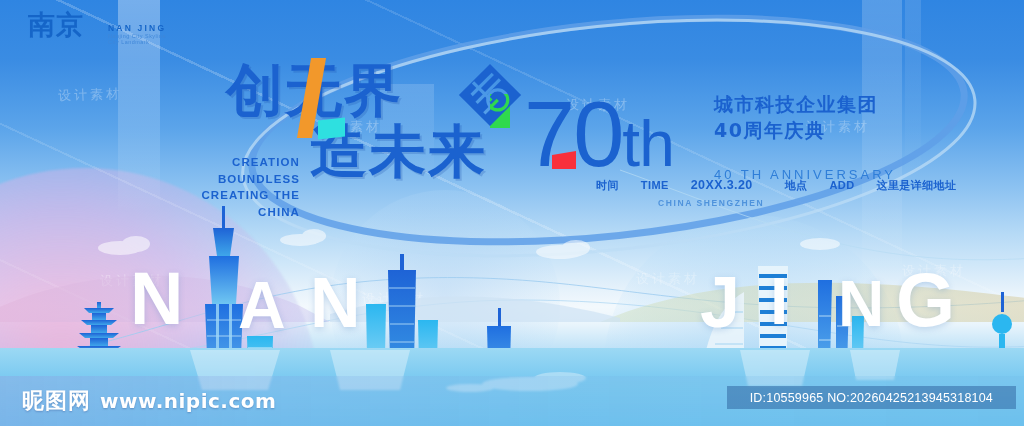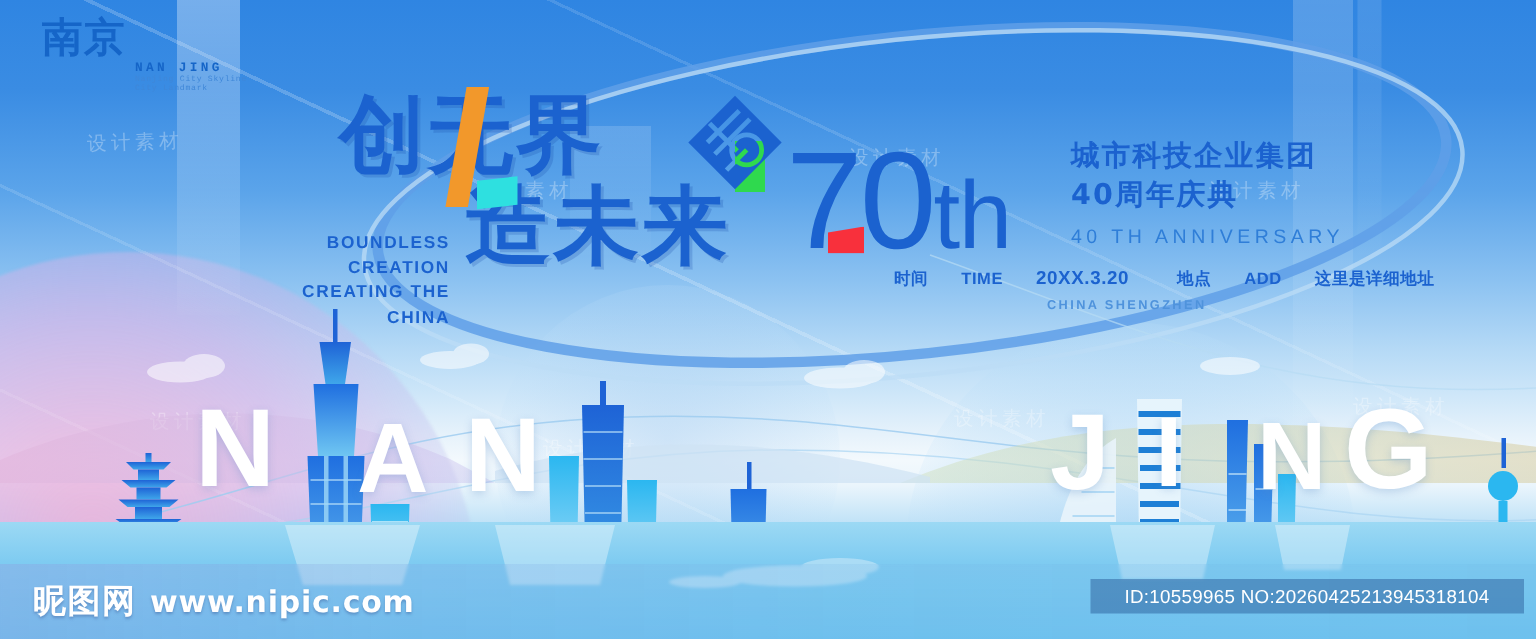--- a/index.html
+++ b/index.html
@@ -32,23 +32,23 @@
   .bluecircle2{position:absolute;left:330px;top:190px;width:230px;height:230px;border-radius:50%;
     background:radial-gradient(circle at 50% 45%,rgba(168,206,242,.42) 0%,rgba(190,222,248,.18) 60%,rgba(200,230,250,0) 78%);}
 
   
   .ribbon{position:absolute;left:236px;top:12px;width:740px;height:236px;pointer-events:none;}
   .ribbon svg{width:100%;height:100%;overflow:visible;}
 
   .thinline{position:absolute;pointer-events:none;}
 
   
-  .logo{position:absolute;left:28px;top:12px;display:flex;align-items:flex-start;gap:6px;}
+  .logo{position:absolute;left:28px;top:12px;display:flex;align-items:flex-start;gap:24px;}
   .logo-cn{font-family:"Liberation Serif","DejaVu Serif",serif;font-size:27px;font-weight:700;color:#1565c8;letter-spacing:1px;line-height:1;}
-  .logo-en{margin-top:28px;line-height:1.18;font-family:Liberation Mono, monospace;}
+  .logo-en{margin-top:11px;line-height:1.18;}
   .logo-en .l1{font-size:8.5px;font-weight:700;color:#1565c8;letter-spacing:2.2px;}
   .logo-en .l2,.logo-en .l3{font-size:5.4px;color:#3f87d8;letter-spacing:.5px;}
 
   
   .headline{position:absolute;left:222px;top:62px;width:460px;}
   .hl-row{position:relative;line-height:1;white-space:nowrap;}
   .hl-main{font-family:"DejaVu Sans","Liberation Sans",sans-serif;
     font-weight:700;font-size:57px;color:#1b62cf;letter-spacing:2px;
     text-shadow:2px 2px 0 rgba(21,74,170,.22);}
   .r1{padding-left:4px;}
@@ -68,27 +68,27 @@
   
   .forty{position:absolute;left:524px;top:88px;
     font-family:"Liberation Sans","DejaVu Sans",sans-serif;
     font-size:92px;font-weight:400;color:#1b62cf;letter-spacing:-2px;line-height:1;}
   .forty .th{font-size:64px;letter-spacing:-1px;}
 
   
   .rinfo{position:absolute;left:714px;top:92px;}
   .rinfo .cn1{font-family:"DejaVu Sans","Liberation Sans",sans-serif;font-size:19px;font-weight:700;color:#1b62cf;letter-spacing:1.5px;line-height:1.35;}
   .rinfo .cn2{font-family:"DejaVu Sans","Liberation Sans",sans-serif;font-size:19px;font-weight:700;color:#1b62cf;letter-spacing:1.5px;line-height:1.35;}
-  .rinfo .en{margin-top:7px;font-size:13px;font-weight:400;color:#2f7ed8;letter-spacing:3px;}
+  .rinfo .en{margin-top:24px;font-size:13px;font-weight:400;color:#2f7ed8;letter-spacing:3px;}
 
   .detail{position:absolute;left:596px;top:178px;display:flex;align-items:baseline;gap:22px;
     font-size:11px;font-weight:700;color:#1b62cf;letter-spacing:.4px;white-space:nowrap;justify-content:center;}
   .detail .big{font-size:12.5px;}
   .detail .cn{font-family:"DejaVu Sans","Liberation Sans",sans-serif;}
-  .city{position:absolute;left:698px;top:198px;font-size:8.5px;color:#4f93dc;letter-spacing:1.6px;font-weight:700;}
+  .city{position:absolute;left:658px;top:198px;font-size:8.5px;color:#4f93dc;letter-spacing:1.6px;font-weight:700;}
 
   
   .skyline{position:absolute;left:0;bottom:0;width:1024px;height:230px;}
   .skyline svg{display:block;width:100%;height:100%;overflow:visible;}
 
   .bigletter{position:absolute;font-family:"Liberation Sans","DejaVu Sans",sans-serif;
     font-weight:700;color:#fff;line-height:1;
     text-shadow:0 2px 6px rgba(90,140,200,.30);}
 
   
@@ -158,22 +158,22 @@
       <span class="swatch sw-green"></span>
     </div>
     <div class="hl-row r2">
       <span class="hl-main">造未来</span>
       <span class="swatch sw-cyan"></span>
       <span class="swatch sw-red"></span>
     </div>
   </div>
 
   <div class="sub-en">
+    <div>CREATION</div>
     <div>BOUNDLESS</div>
-    <div>CREATION</div>
     <div>CREATING THE CHINA</div>
   </div>
 
   <div class="diamond">
     <svg viewBox="0 0 70 70">
       <defs>
         <mask id="dm">
           <rect x="0" y="0" width="70" height="70" fill="#fff"></rect>
           <g fill="none" stroke="#000" stroke-width="3.2">
             <path d="M22 18 L22 48"></path>

